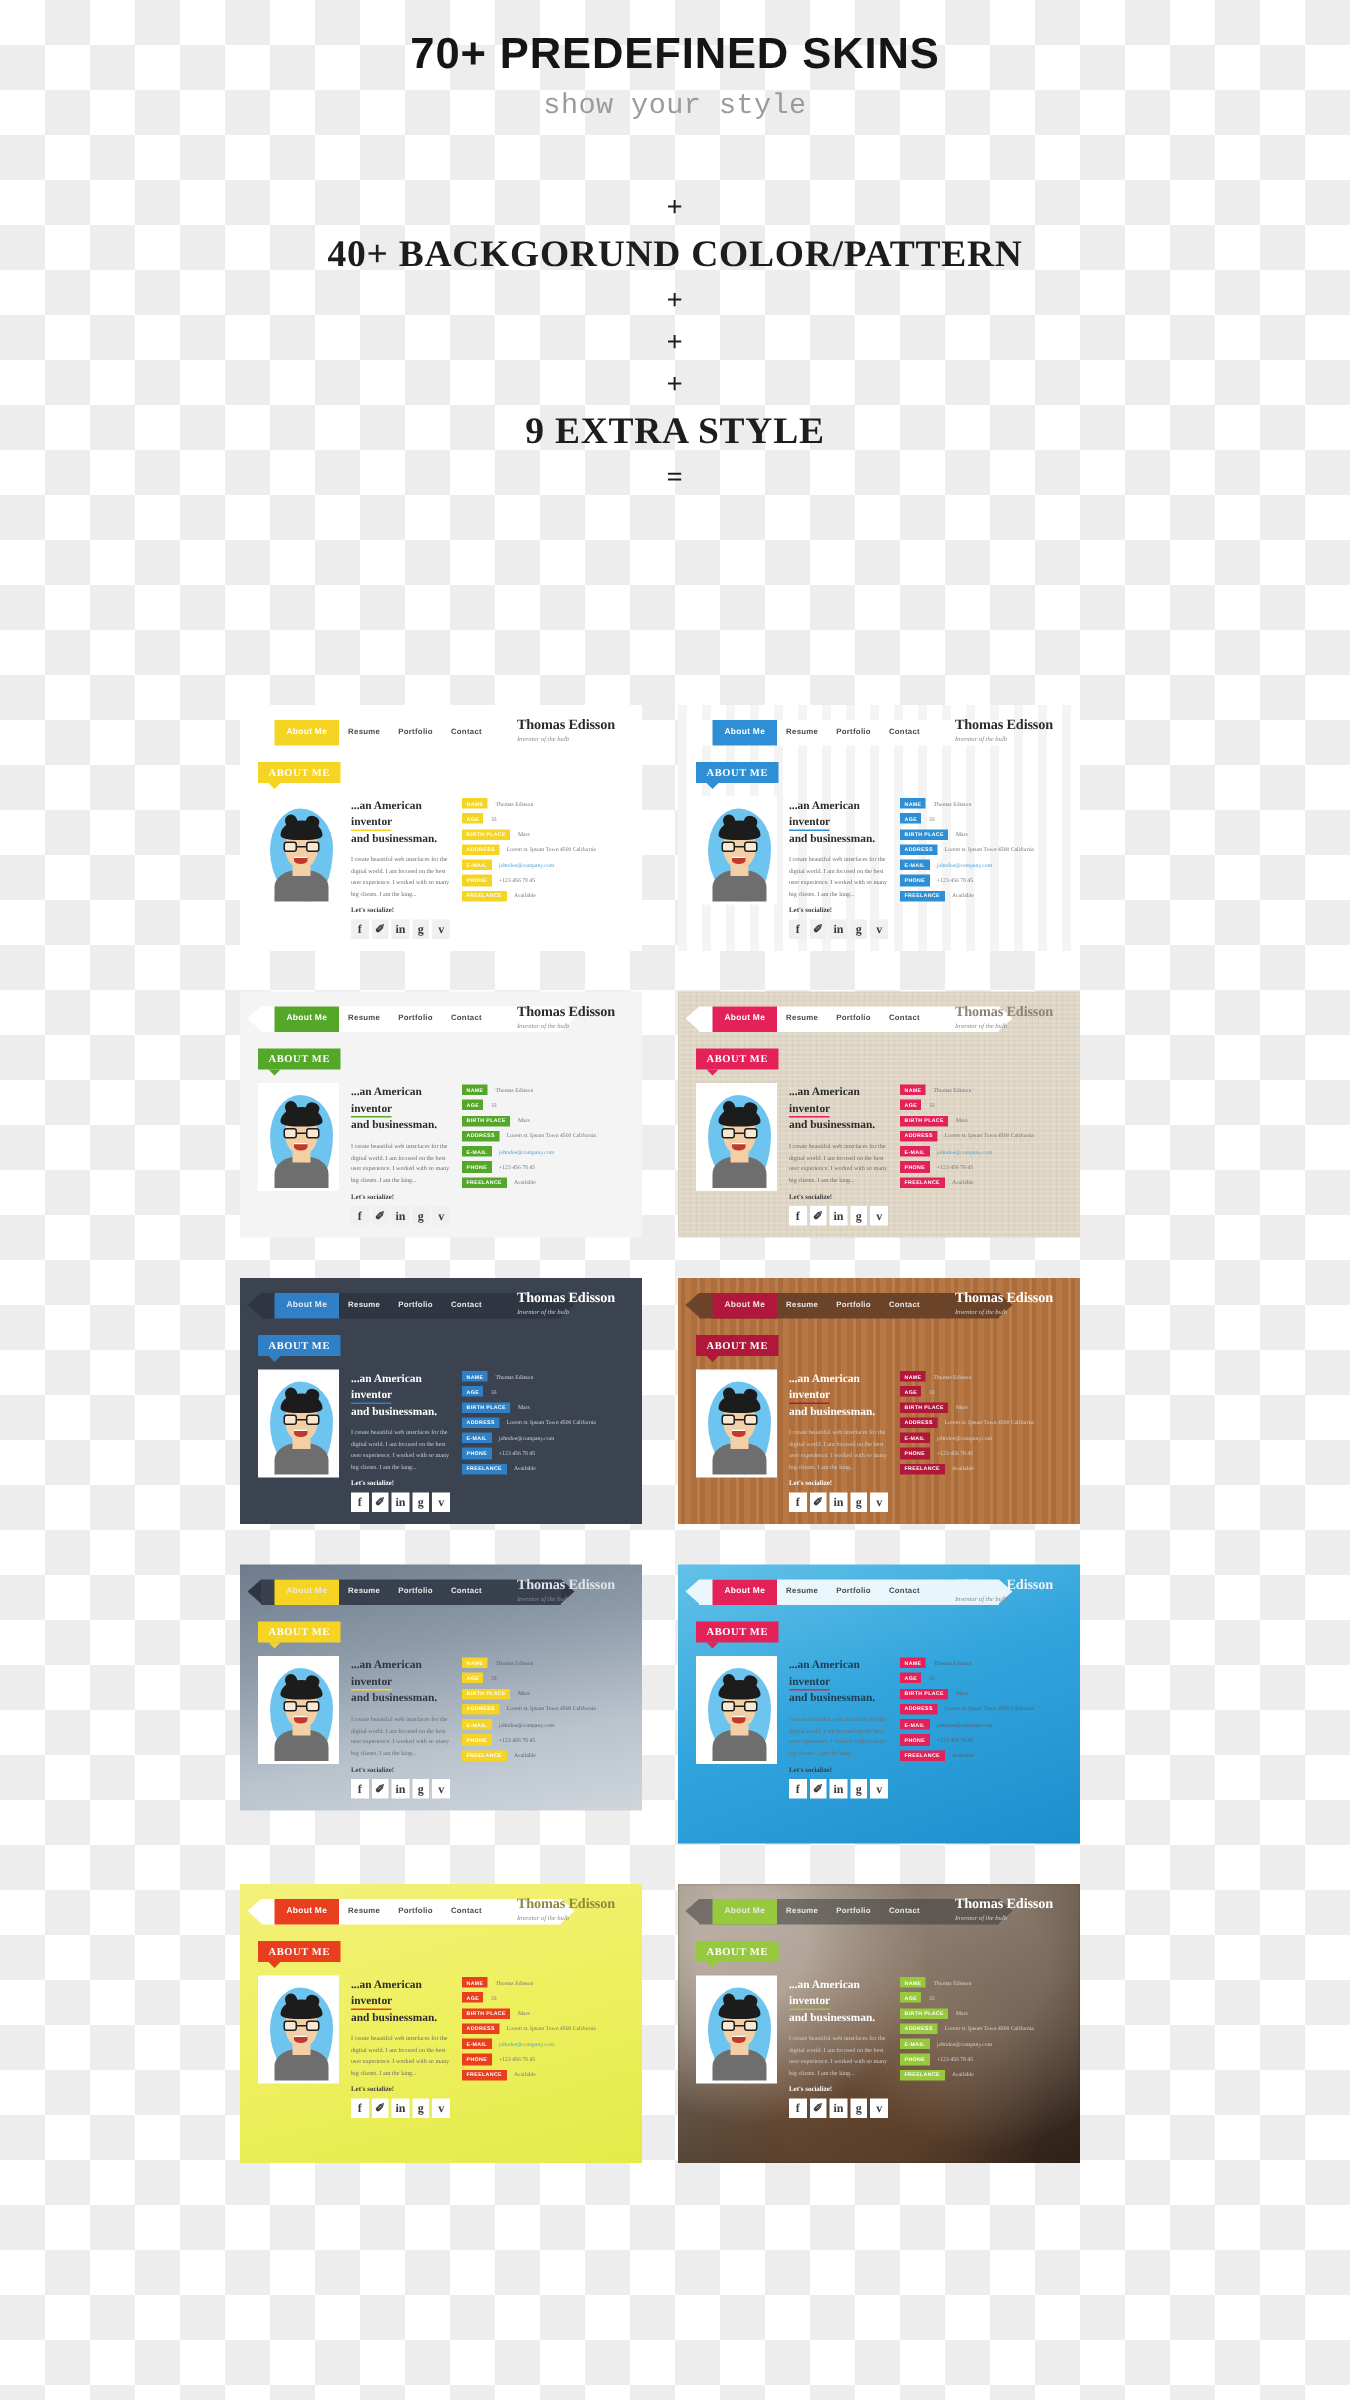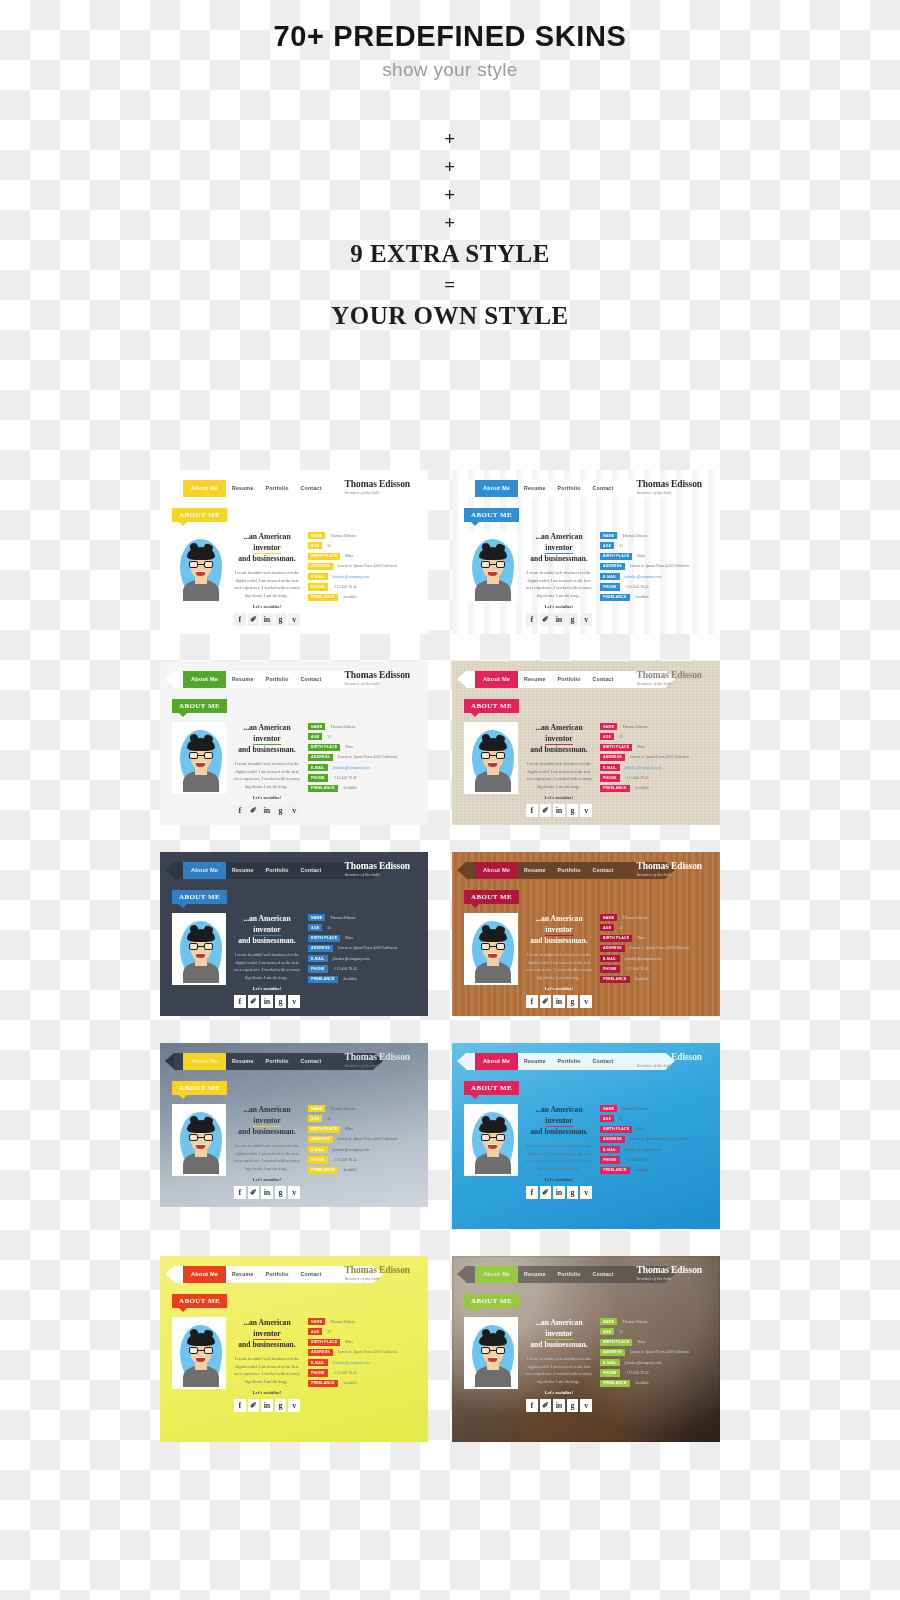--- a/index.html
+++ b/index.html
@@ -18,21 +18,21 @@
 
   
   .header { padding-top: 20px; text-align: center; }
   .header h1 {
     font-family: "Liberation Sans", sans-serif;
     font-size: 29px; font-weight: bold; letter-spacing: 0.6px;
     color: #151515; text-transform: uppercase;
   }
   .header .sub {
     margin-top: 6px; font-size: 19px; color: #9b9b9b;
-    font-family: Liberation Sans, sans-serif; letter-spacing: .3px; text-align: center;
+    font-family: Liberation Mono, monospace; letter-spacing: .3px; text-align: center;
   }
 
   
   .formula { margin-top: 48px; text-align: center; }
   .formula .line {
     font-family: "Liberation Serif", serif;
     font-weight: bold; color: #1d1d1d;
     text-transform: uppercase; letter-spacing: .5px;
     line-height: 1.0;
   }
@@ -152,21 +152,21 @@
     padding: 3px 7px; color:#ffffff; font-weight:bold;
     font-family:"Liberation Serif", serif;
     font-size: 7px; letter-spacing:.4px;
   }
   .tagbox::after{
     content:""; position:absolute; left:7px; bottom:-4px;
     border-left:4px solid transparent; border-right:4px solid transparent;
     border-top:4px solid currentColor;
   }
 
-  .body-row { display:flex; margin-top: 9px; gap: 8px; text-align: center; }
+  .body-row { display:flex; margin-top: 9px; gap: 8px; }
   .avatar {
     width: 54px; height: 72px; background:#ffffff; flex:0 0 54px;
     padding:2px; position:relative;
   }
   .avatar .av-in { position:absolute; inset:2px; overflow:hidden; background:#fff; }
   .blob { position:absolute; left:6px; top:6px; width:42px; height:62px;
           background:#6cc4ef; border-radius:48% 52% 40% 60% / 45% 42% 58% 55%; }
   .face { position:absolute; left:13px; top:14px; width:28px; height:58px; }
   .hair { position:absolute; left:0; top:0; width:28px; height:13px;
           background:#1c1c1c; border-radius:50% 50% 32% 32% / 74% 74% 26% 26%; }
@@ -238,26 +238,26 @@
 
 <div class="page">
 
   <div class="header">
     <h1>70+ PREDEFINED SKINS</h1>
     <div class="sub">show your style</div>
   </div>
 
   <div class="formula">
       <div class="line op">+</div>
+      <div class="line wide">40+ BACKGORUND COLOR/PATTERN</div>
       <div class="line op">+</div>
       <div class="line op">+</div>
       <div class="line op">+</div>
       <div class="line big">9 EXTRA STYLE</div>
       <div class="line op">=</div>
-      <div class="line big">YOUR OWN STYLE</div>
     </div>
 
   <div class="grid">
       <div class="row">
         <div class="skin bg-white sk-white">
           <div class="sk-inner"><div class="navbar">
               <div class="ribbon ">
                 <span class="nav-item active" style="background:#f5d423">About Me</span>
                 <span class="nav-item">Resume</span>
                 <span class="nav-item">Portfolio</span>

